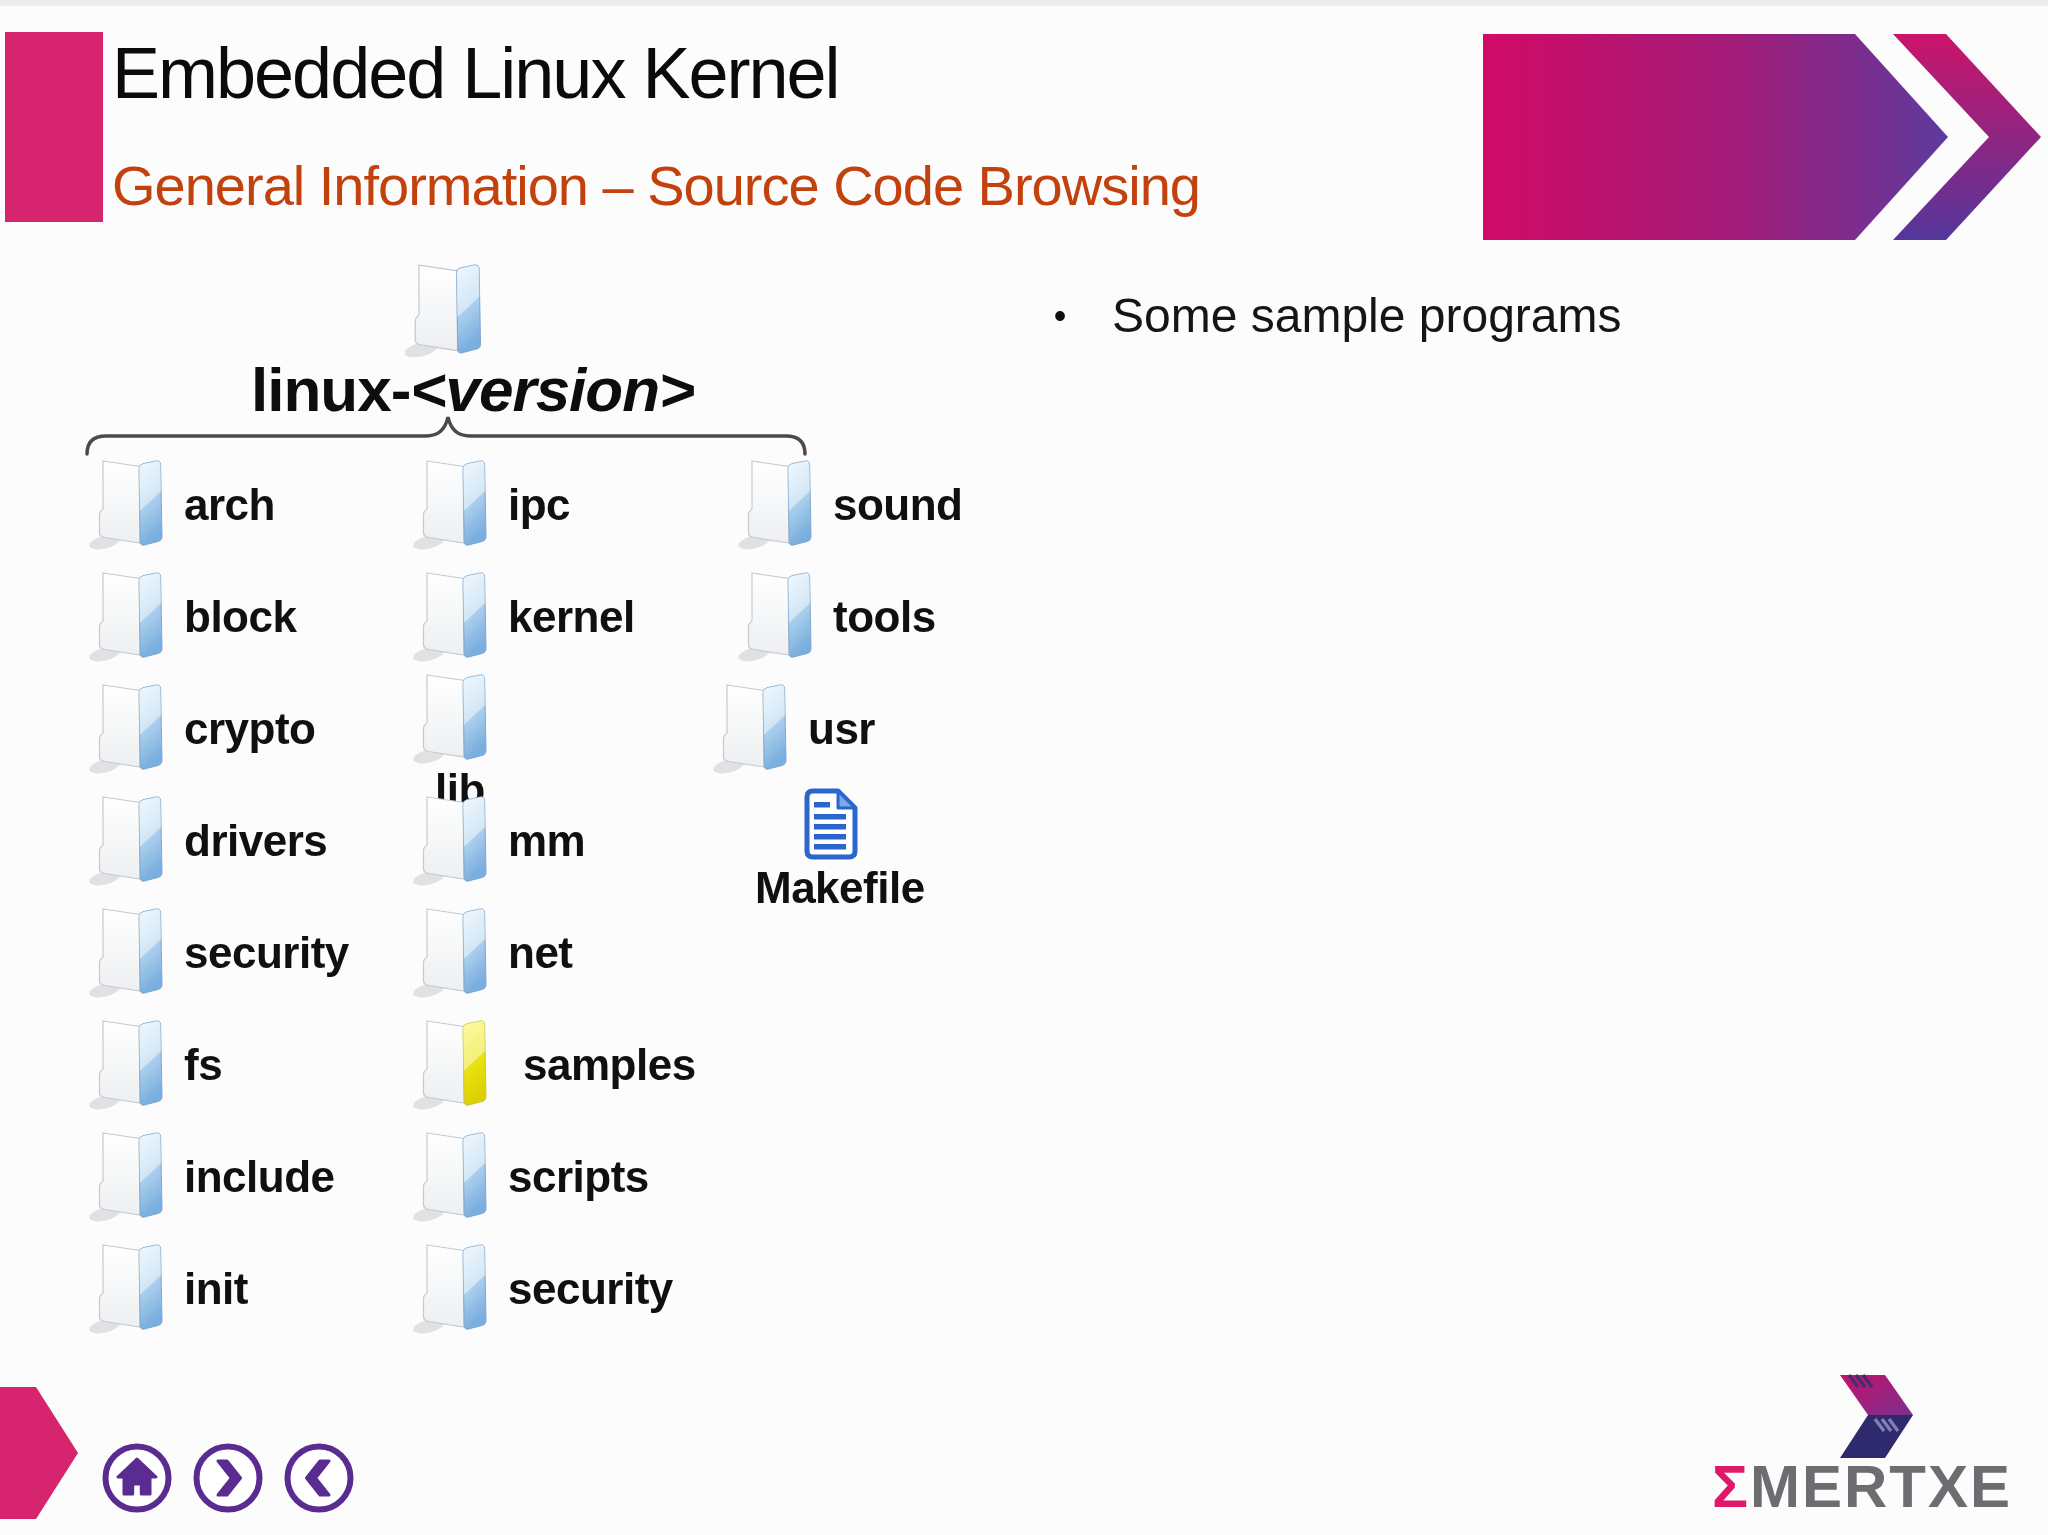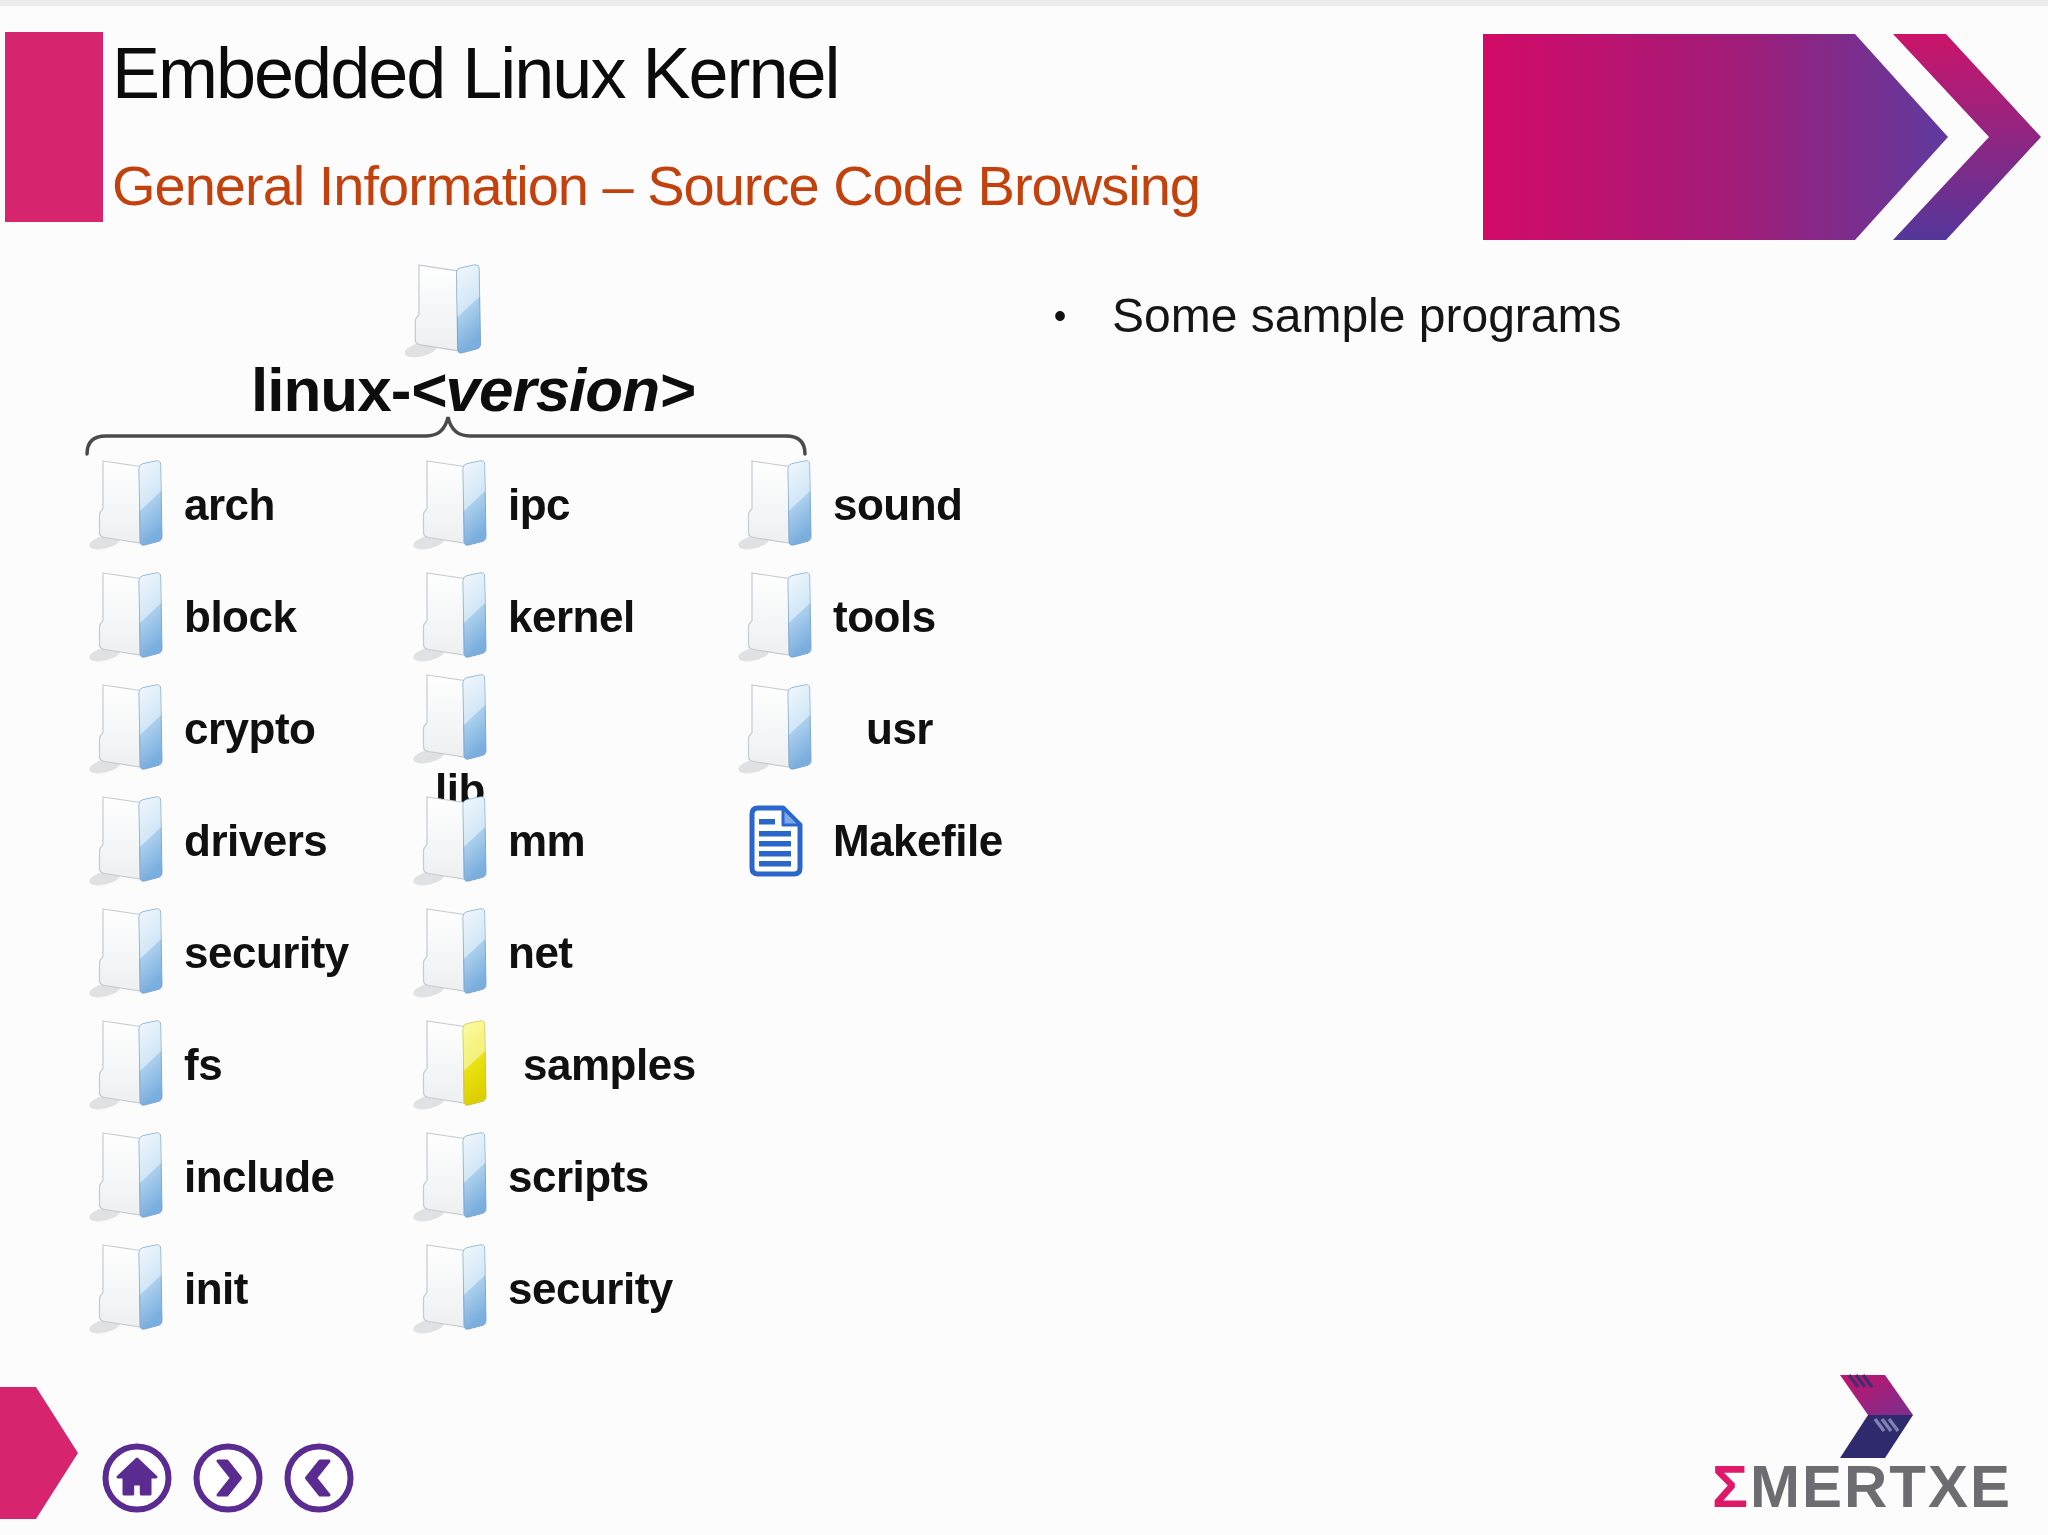--- a/index.html
+++ b/index.html
@@ -322,32 +322,32 @@
     <span class="icon-wrap">
       <svg width="78" height="92" viewBox="0 0 78 92">
         <ellipse class="fold-sh" cx="17" cy="83" rx="16" ry="6.5" transform="rotate(-14 17 83)"></ellipse>
         <path class="fold-back" d="M15,2 L52,7.5 L52,84 L16.5,78.5 Q11.5,77.6 11.5,73.5 L11.5,55.5 Q11.5,53.5 13,52 L15,49.5 Z"></path>
         <path class="fold-front" d="M51,10 Q51,5.5 55,4.7 L68,2 Q72.5,1.2 72.6,5.5 L74,77 Q74.1,81.5 70,82.5 L56.5,86 Q52.3,87 52.2,82.6 Z"></path>
         <path class="fold-gloss" d="M51,10 Q51,5.5 55,4.7 L68,2 Q72.5,1.2 72.6,5.5 L73.1,32 L51.8,52 Z"></path>
       </svg>
     </span>
     <span class="item-label">tools</span>
   </div>
-    <div class="tree-item" style="left: 737px; top: 673px; gap: 33px;">
+    <div class="tree-item" style="left: 712px; top: 673px;">
     <span class="icon-wrap">
       <svg width="78" height="92" viewBox="0 0 78 92">
         <ellipse class="fold-sh" cx="17" cy="83" rx="16" ry="6.5" transform="rotate(-14 17 83)"></ellipse>
         <path class="fold-back" d="M15,2 L52,7.5 L52,84 L16.5,78.5 Q11.5,77.6 11.5,73.5 L11.5,55.5 Q11.5,53.5 13,52 L15,49.5 Z"></path>
         <path class="fold-front" d="M51,10 Q51,5.5 55,4.7 L68,2 Q72.5,1.2 72.6,5.5 L74,77 Q74.1,81.5 70,82.5 L56.5,86 Q52.3,87 52.2,82.6 Z"></path>
         <path class="fold-gloss" d="M51,10 Q51,5.5 55,4.7 L68,2 Q72.5,1.2 72.6,5.5 L73.1,32 L51.8,52 Z"></path>
       </svg>
     </span>
     <span class="item-label">usr</span>
   </div>
-    <div class="tree-item" style="left: 737px; top: 785px;">
+    <div class="tree-item" style="left: 737px; top: 785px; flex-direction: column;">
     <span class="icon-wrap">
       <svg width="58" height="72" viewBox="0 0 56 72">
         <path class="doc-body" d="M10,3 H35 L52,20 V63 Q52,69 46,69 H10 Q4,69 4,63 V9 Q4,3 10,3 Z"></path>
         <path class="doc-fold" d="M35,3 V20 H52 Z"></path>
         <rect class="doc-line" x="11" y="14" width="16" height="5.5"></rect>
         <rect class="doc-line" x="11" y="26" width="32" height="5.5"></rect>
         <rect class="doc-line" x="11" y="36" width="32" height="5.5"></rect>
         <rect class="doc-line" x="11" y="46" width="32" height="5.5"></rect>
         <rect class="doc-line" x="11" y="56" width="32" height="5.5"></rect>
       </svg>

